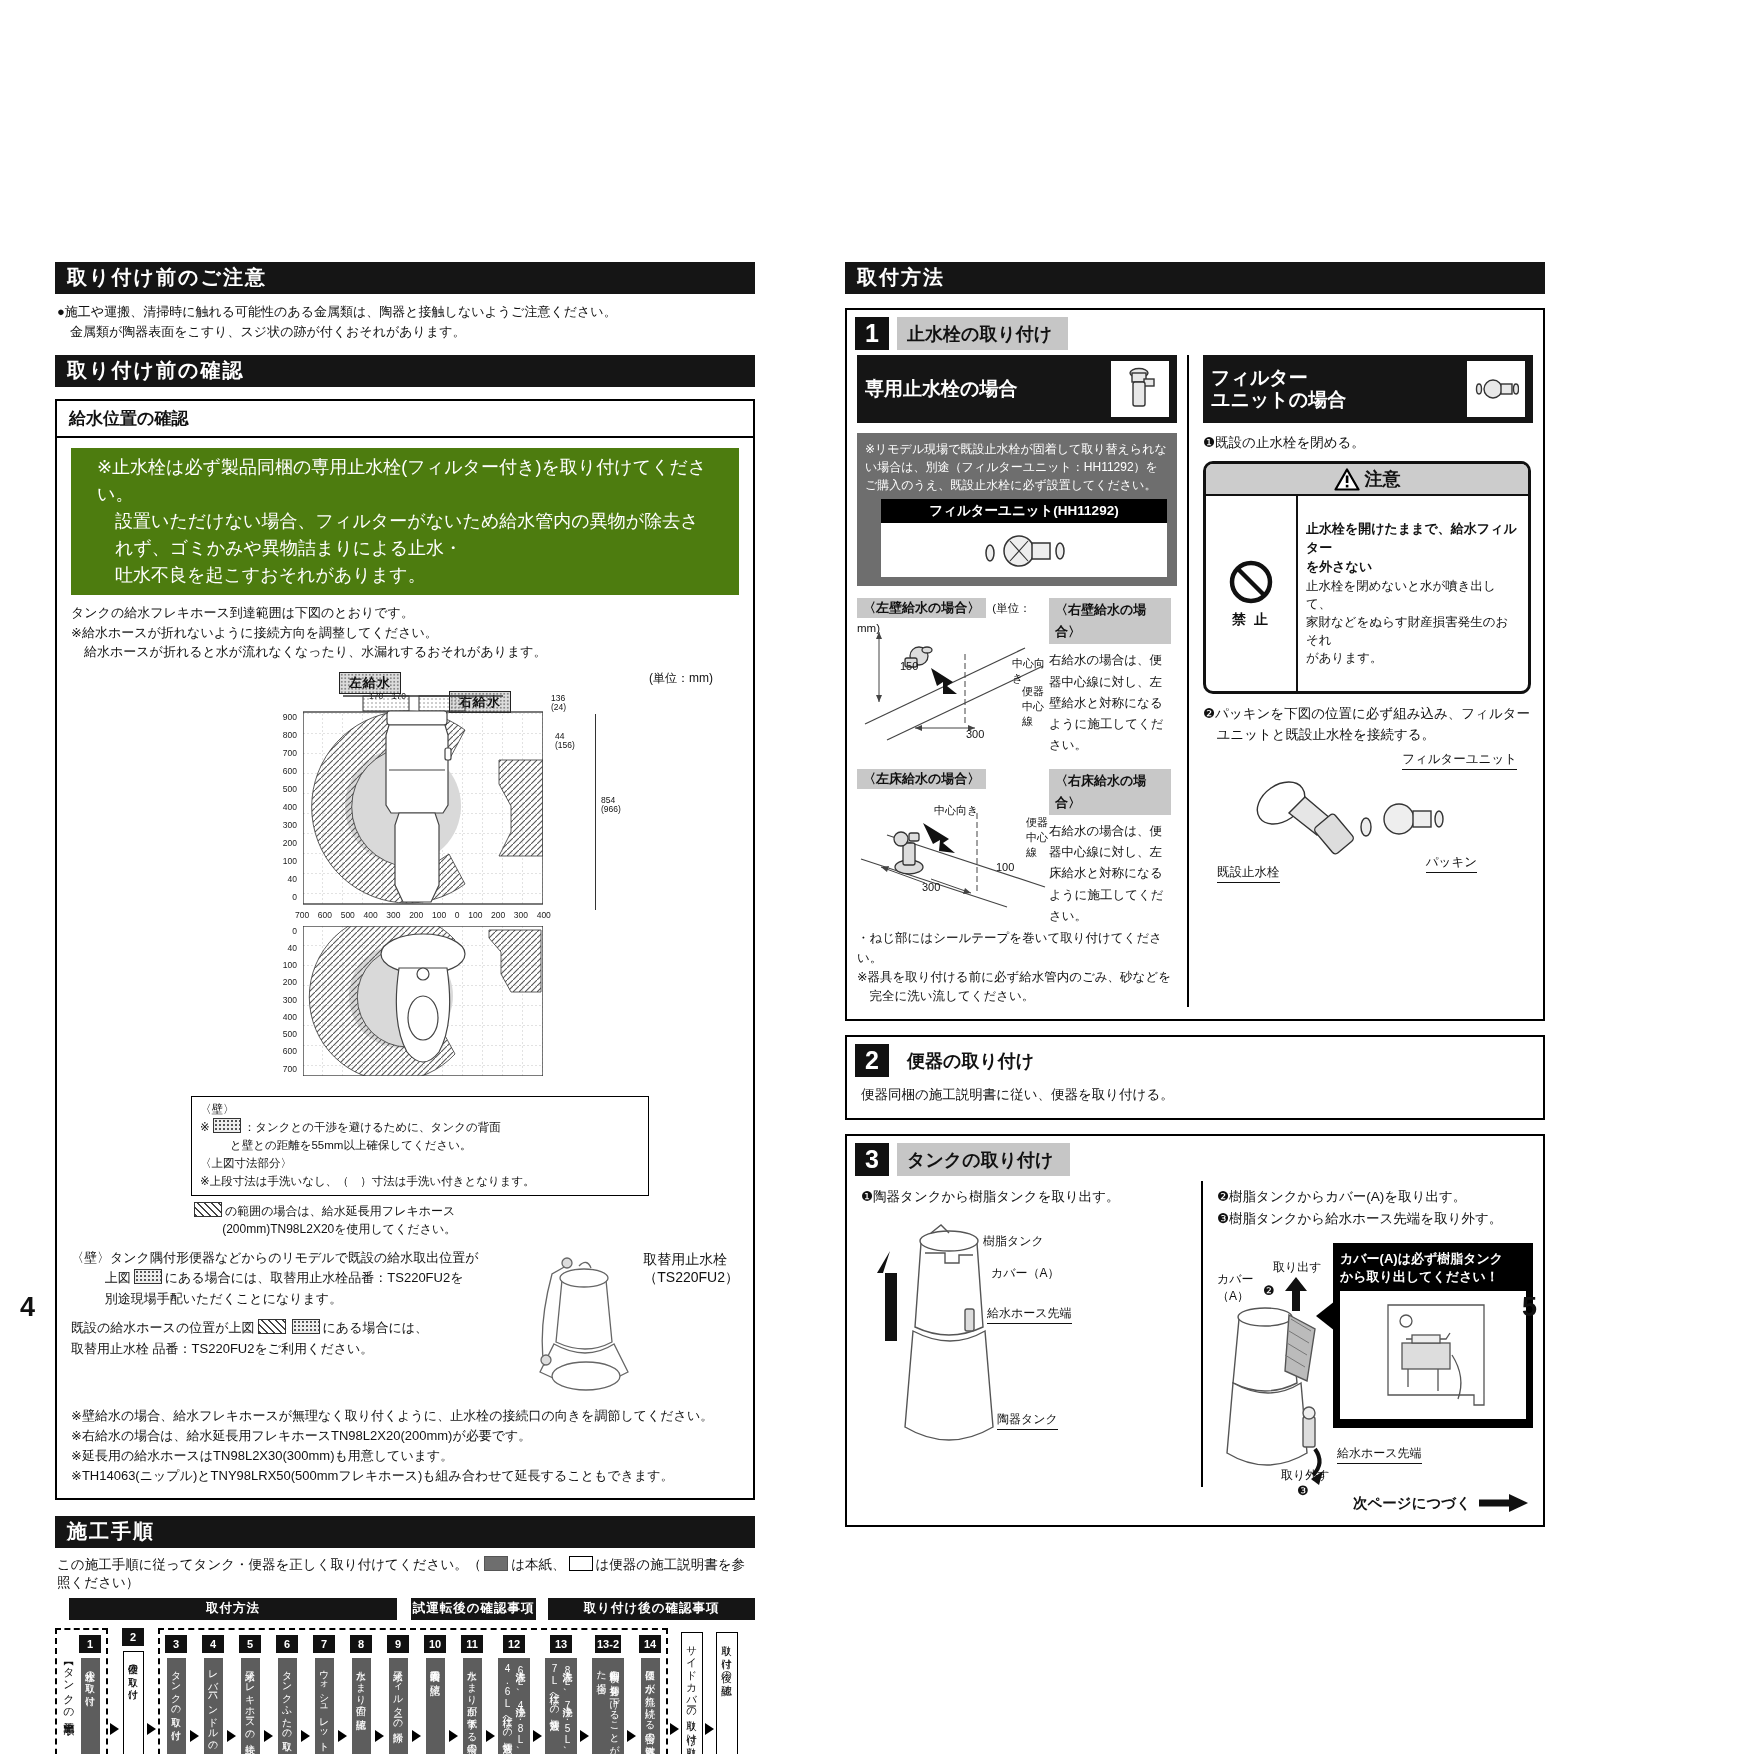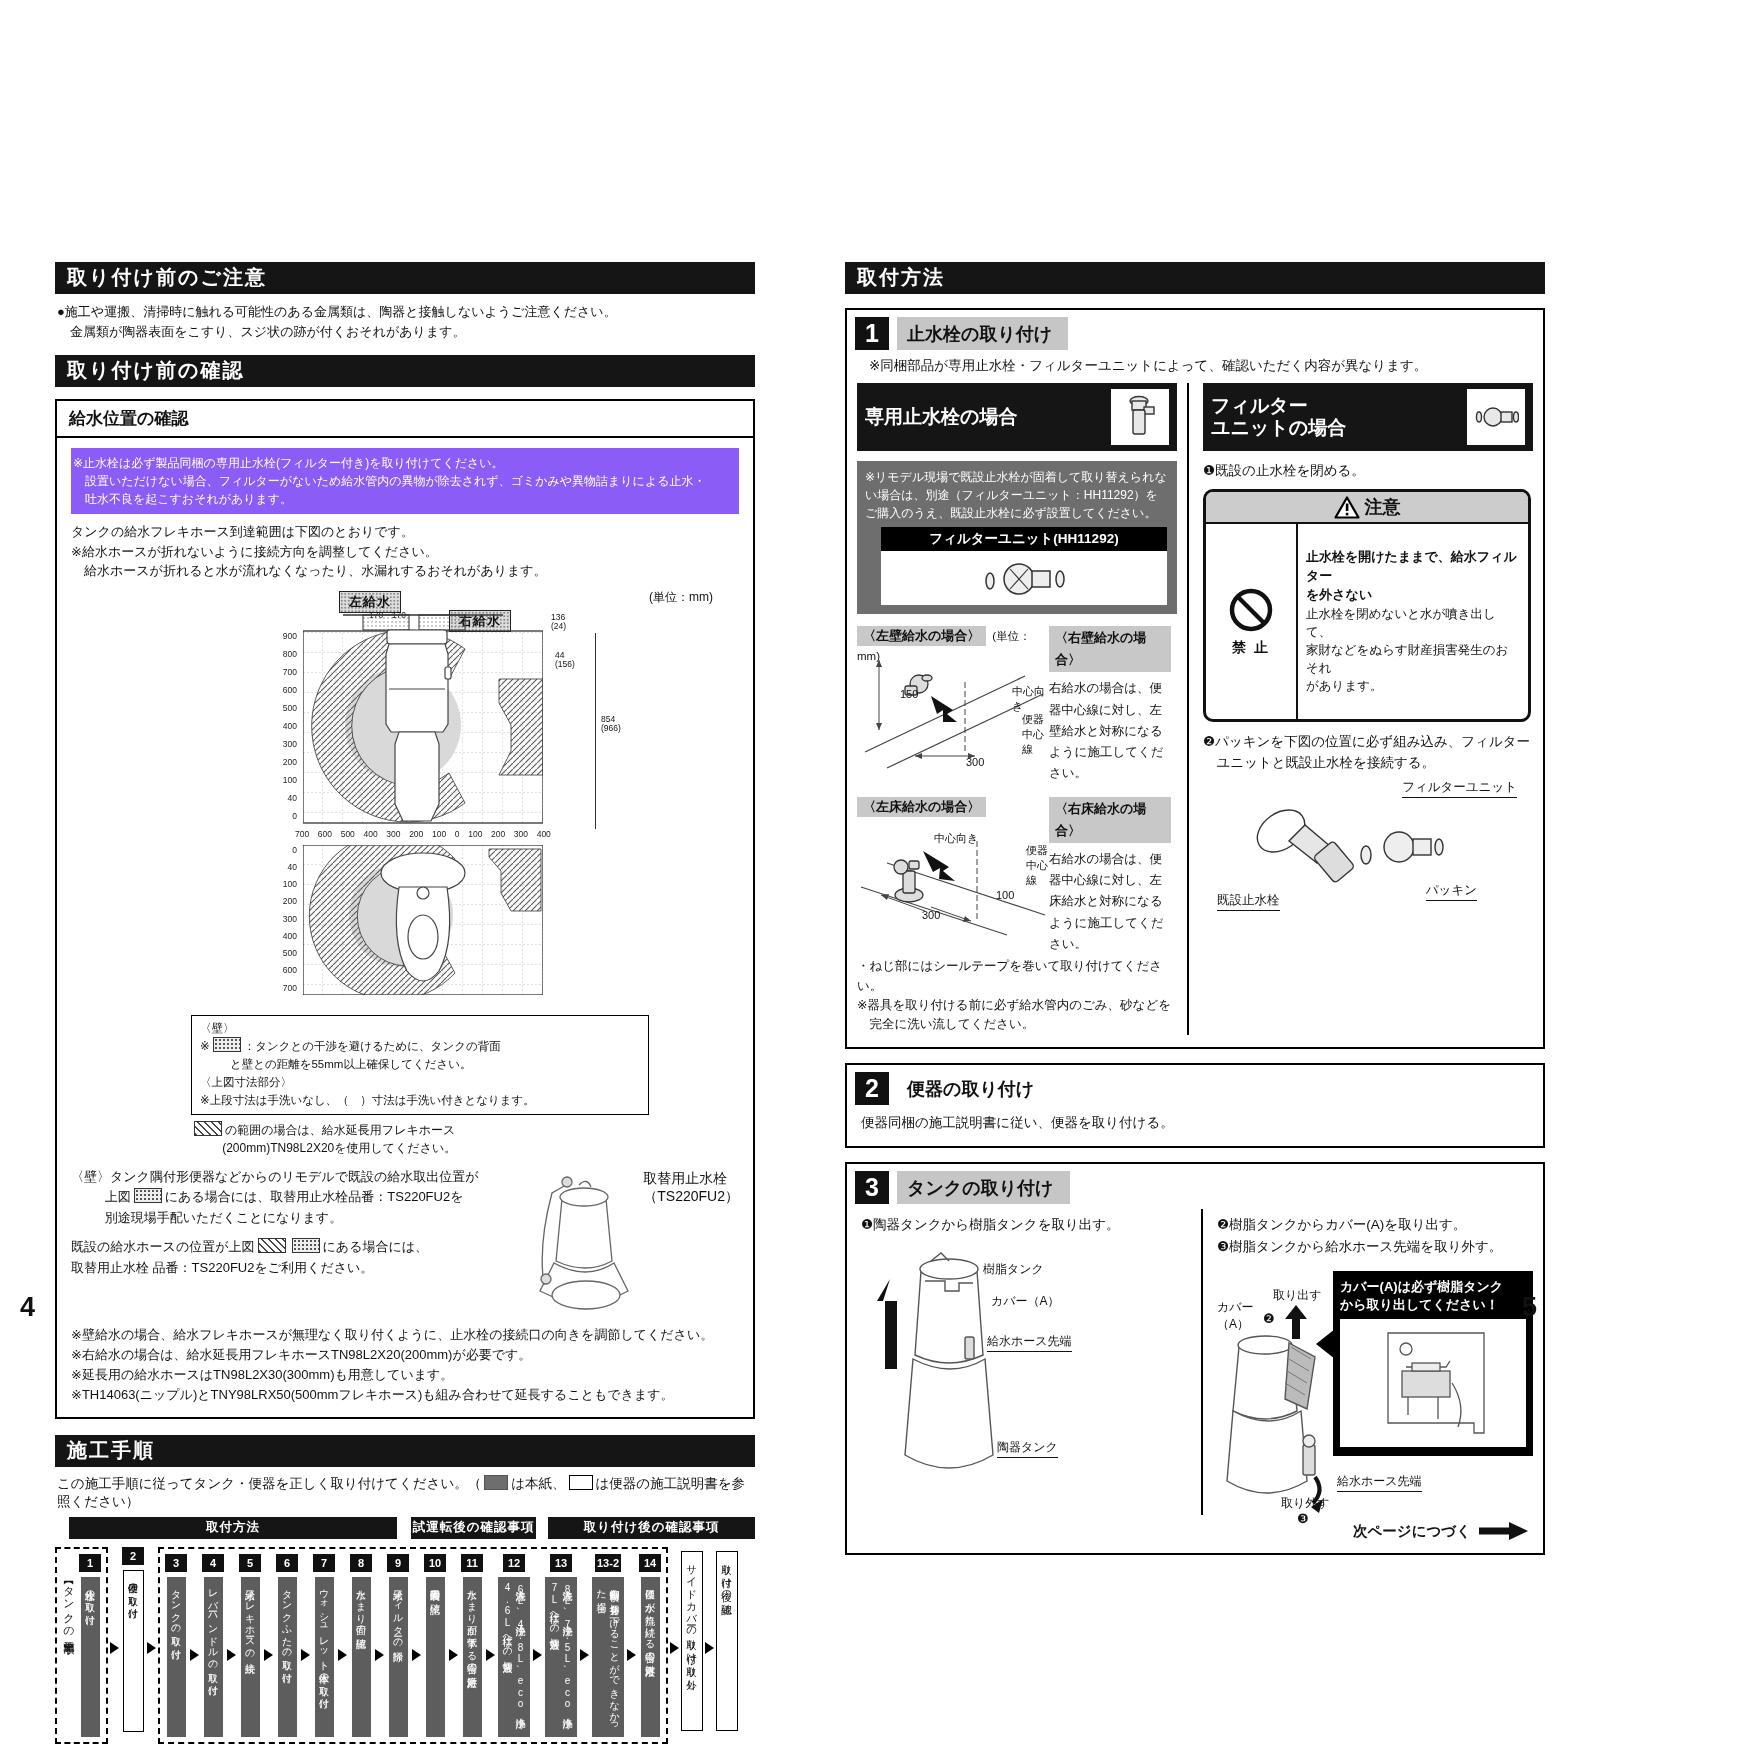--- a/index.html
+++ b/index.html
@@ -15,21 +15,21 @@
   .ind2{padding-left:2.6em;}
   .sw{display:inline-block;width:26px;height:13px;vertical-align:-2px;margin:0 3px;}
   .sw-dots{background-image:radial-gradient(#555 0.9px,transparent 1px);background-size:4px 4px;border:1px solid #333;background-color:#eee;}
   .sw-hatch{background:repeating-linear-gradient(45deg,#444 0 1.5px,#fff 1.5px 5px);border:1px solid #333;}
   .sw-solid{background:#6e6e6e;border:1px solid #555;width:22px;}
   .sw-white{background:#fff;border:1.5px solid #000;width:22px;}
   
   .bigbox{border:2px solid #000;margin-top:12px;padding:0 14px 12px;}
   .subtitle{font-size:17px;font-weight:bold;padding:6px 4px 6px;border-bottom:2px solid #000;
             margin:0 -14px 10px;padding-left:12px;}
-  .warnbox{background:#8b5cf6;color:#fff;font-size:12px;line-height:1.5;padding:6px 2px;}
+  .warnbox{background:#4d7c0f;color:#fff;font-size:18px;line-height:1.5;padding:6px 26px;}
   .chartwrap{position:relative;height:420px;margin:6px 0 4px 172px;width:470px;font-size:9px;}
   .tag{position:absolute;top:4px;background-image:radial-gradient(#888 0.8px,transparent 0.9px);
        background-size:3.5px 3.5px;background-color:#ddd;border:1.5px solid #222;
        font-size:13px;font-weight:bold;padding:1px 9px;letter-spacing:1px;}
   .unitlabel{position:absolute;right:0;top:2px;font-size:12px;}
   .dimsmall{position:absolute;line-height:1.1;font-size:8.5px;}
   .yticks{position:absolute;width:26px;display:flex;flex-direction:column;justify-content:space-between;
           text-align:right;font-size:8.5px;color:#222;}
   .yticks span{display:block;}
   .xticks{position:absolute;display:flex;justify-content:space-between;font-size:8.5px;color:#222;}
@@ -399,21 +399,20 @@
 
   <div class="page" style="left:845px;top:262px;">
 
     <div class="hbar">取付方法</div>
 
     <div class="stepbox">
       <div class="stephead">
         <div class="stepnum">1</div>
         <div class="steptitle hl">止水栓の取り付け</div>
       </div>
-      <div class="s1note">※同梱部品が専用止水栓・フィルターユニットによって、確認いただく内容が異なります。</div>
 
       <div class="cols">
 
         <div class="col-l">
           <div class="blackhead">
             <span>専用止水栓の場合</span>
             <span class="imgbox">
               <svg width="34" height="44" viewBox="0 0 34 44">
                   <g fill="#e8e8e8" stroke="#333" stroke-width="1.4">
                 <ellipse cx="16" cy="6" rx="9" ry="4.5"></ellipse>

